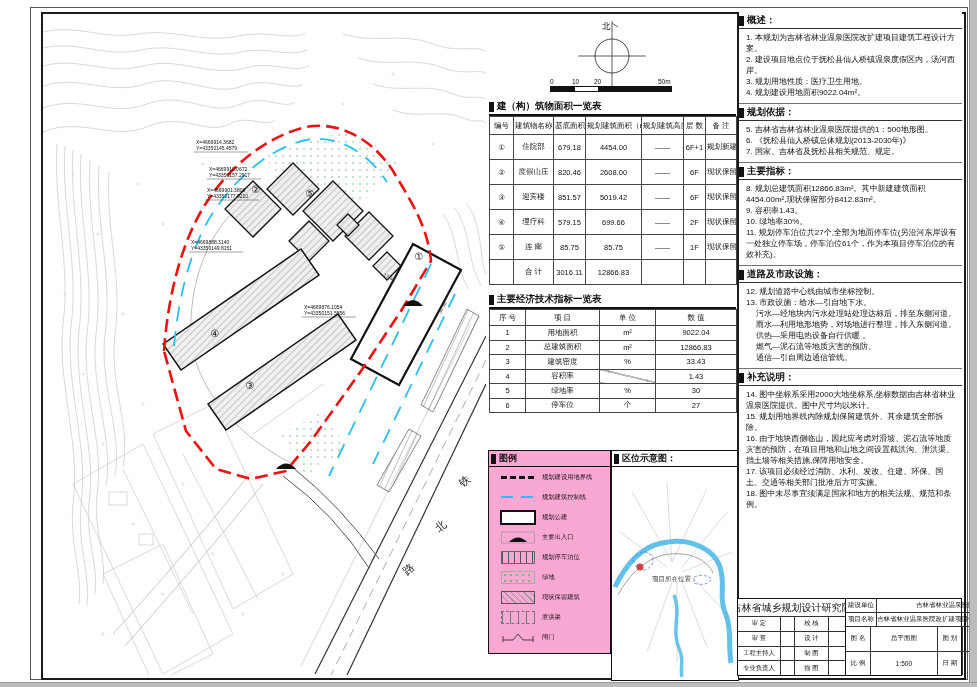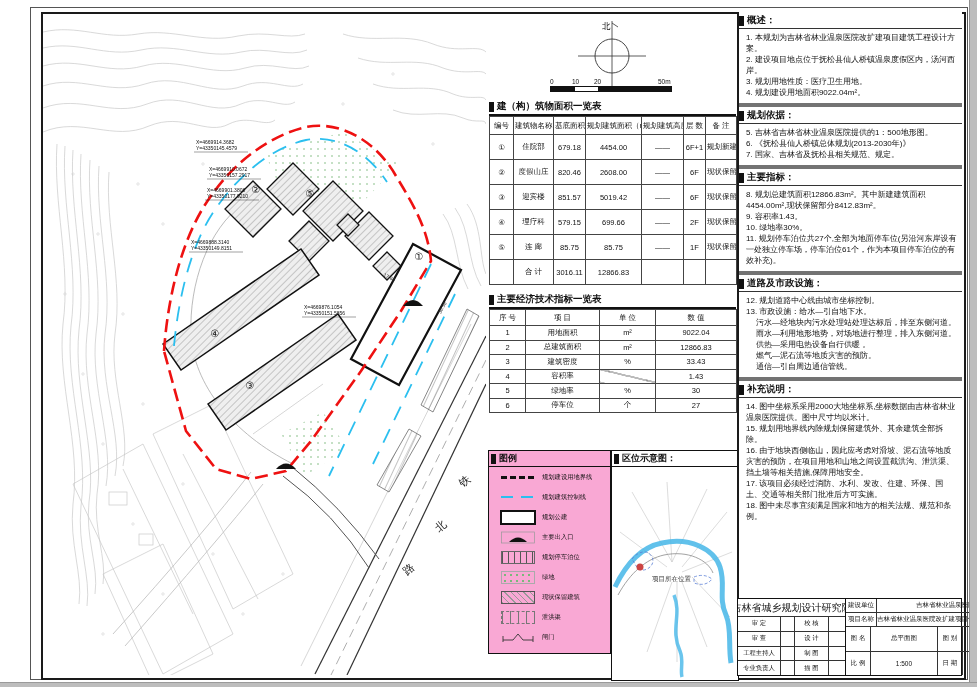--- a/index.html
+++ b/index.html
@@ -50,21 +50,21 @@
   .sw-green{width:32px;height:11px;border:0.8px solid #aaa;background-image:radial-gradient(#7ab87a 0.9px,transparent 1px);background-size:6px 6px;}
   .sw-hatch{width:32px;height:11px;border:0.8px solid #555;background:repeating-linear-gradient(45deg,#999 0 1px,transparent 1px 4.5px);}
   .sw-chan{width:32px;height:11px;border:0.8px dashed #777;background:repeating-linear-gradient(90deg,#777 0 1px,transparent 1px 8px);}
 
   
   .locmap{position:absolute;left:611px;top:450px;width:126px;height:229px;border:1.3px solid #111;background:#fff;}
   .locmap .hd{display:flex;align-items:center;gap:3px;font-size:9px;font-weight:bold;border-bottom:1px solid #111;padding:1px 2px;}
 
   
   .notes-col{position:absolute;left:737px;top:12px;width:225px;height:664px;border-left:2px solid #1a1a1a;box-sizing:border-box;background:#fff;}
-  .section{border-top:4px solid #737373;}
+  .section{border-top:1px solid #737373;}
   .section:first-child{border-top:none;}
   .sec-h{display:flex;align-items:center;gap:3px;font-size:9.5px;font-weight:bold;
          border-bottom:1px solid #333;padding:2px 0 1px 0;}
   .sec-b{padding:3px 5px 5px 7px;font-size:8px;line-height:11px;}
   .sec-b .ln{white-space:normal;}
   .indent{padding-left:10px;}
 
   
   .titleblock{position:absolute;left:737px;top:598px;width:225px;height:78px;border:1.5px solid #111;
               box-sizing:border-box;display:flex;background:#fff;}

